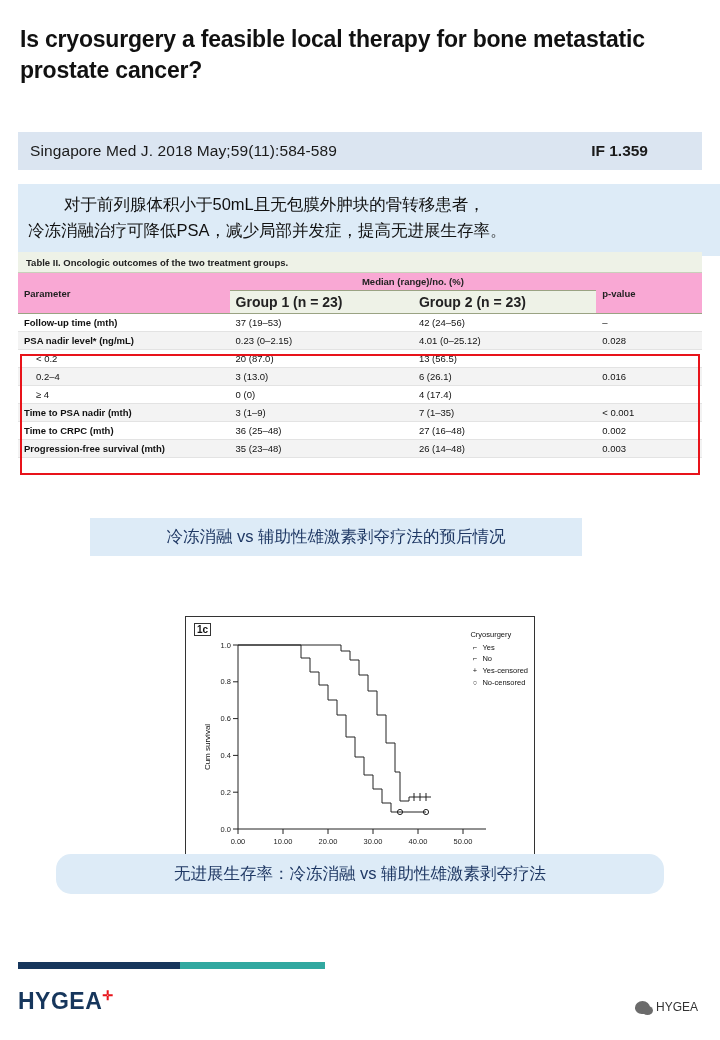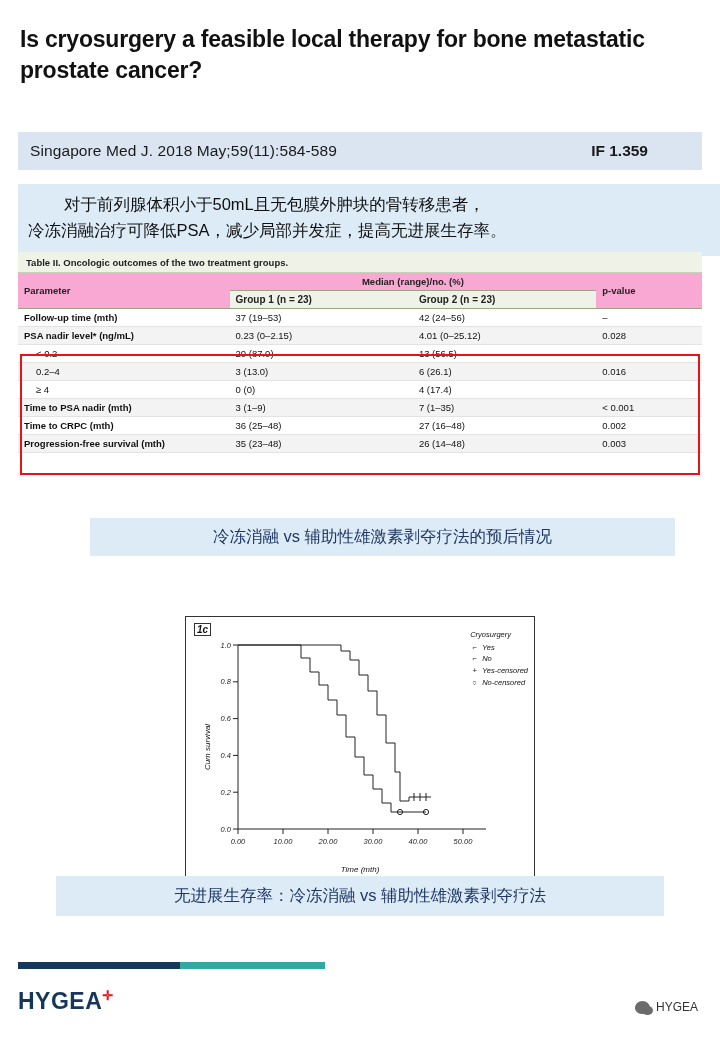--- a/index.html
+++ b/index.html
@@ -98,21 +98,21 @@
   table.onc thead tr.h1 th {
     background: #f9a8d4;
     font-weight: bold;
     font-size: 9.5px;
     color: #222;
     border-bottom: 1px solid #9aa383;
   }
   table.onc thead tr.h2 th {
     background: #eef2e7;
     font-weight: bold;
-    font-size: 10px;
+    font-size: 14px;
     color: #222;
     border-bottom: 1px solid #9aa383;
   }
   table.onc tbody td {
     border-bottom: 1px solid #e3e3e3;
   }
   table.onc tbody tr.alt td { background: #f3f3f3; }
   .bold { font-weight: bold; }
   .indent { padding-left: 18px !important; }
   .col-param { width: 30%; }
@@ -141,41 +141,42 @@
     background: #ddebf7;
     display: flex;
     align-items: center;
     justify-content: center;
     font-size: 16.5px;
     color: #1f3864;
   }
   #caption-band-1 {
     left: 90px;
     top: 518px;
-    width: 585px;
+    width: 492px;
     height: 38px;
   }
   #caption-band-2 {
     left: 56px;
-    top: 876px;
+    top: 854px;
     width: 608px;
     height: 40px;
+    border-radius: 15px;
   }
 
   
   .chart-wrap {
     position: absolute;
     left: 185px;
     top: 616px;
     width: 350px;
     height: 262px;
     background: #ffffff;
     border: 1px solid #333;
   }
-  .chart-inner { position: absolute; inset: 0; font-style: italic; }
+  .chart-inner { position: absolute; inset: 0; }
   .chart-tag {
     position: absolute;
     left: 8px;
     top: 6px;
     font-size: 10px;
     font-weight: bold;
     border: 1px solid #333;
     padding: 0 2px;
     background: #fff;
   }

